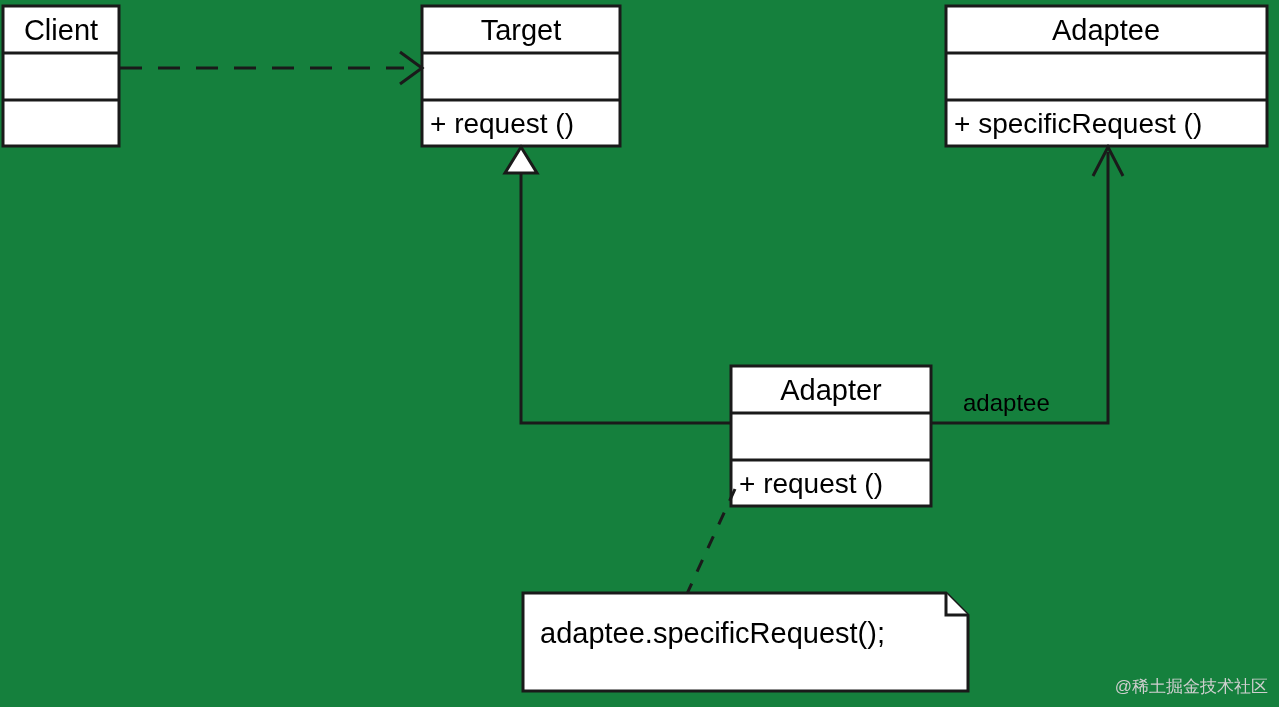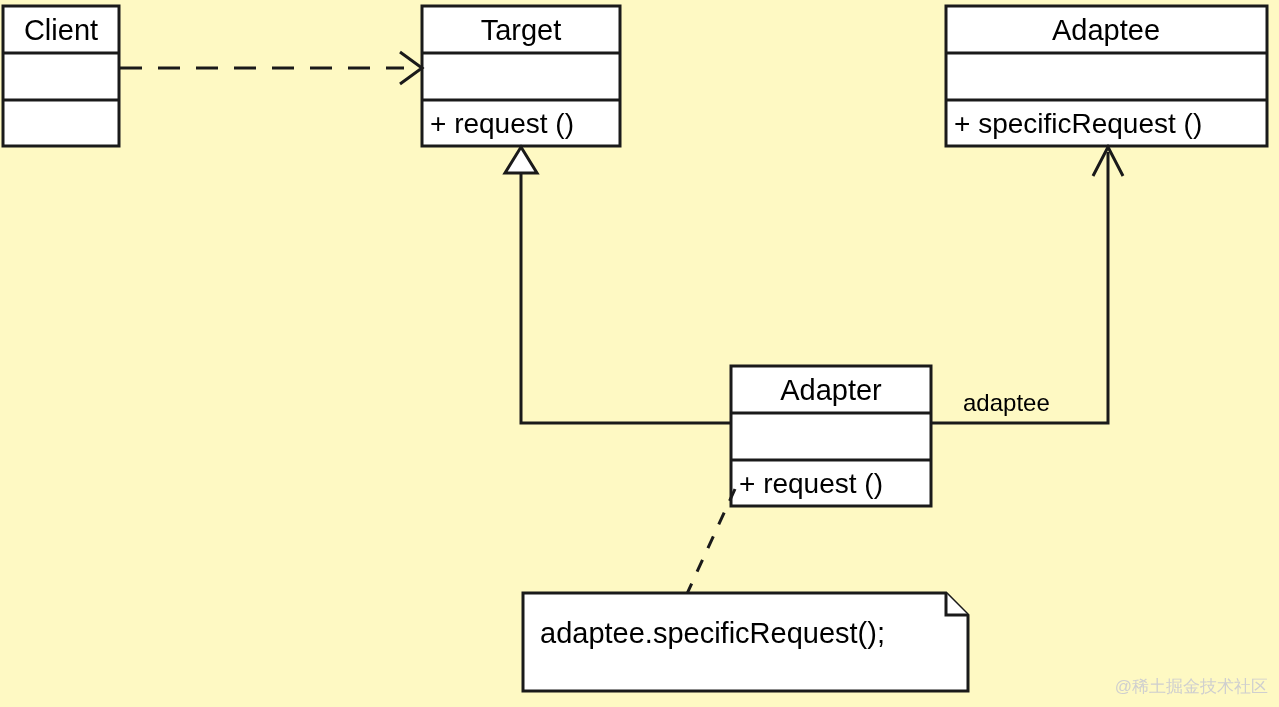--- a/index.html
+++ b/index.html
@@ -7,21 +7,21 @@
     padding: 0;
     background: #ffffff;
   }
   body {
     font-family: "Liberation Sans", sans-serif;
   }
   #canvas {
     position: relative;
     width: 1279px;
     height: 707px;
-    background: #fef9c3;
+    background: #15803d;
     overflow: hidden;
   }
   svg#diagram {
     position: absolute;
     left: 0;
     top: 0;
     width: 1279px;
     height: 707px;
   }
   .cls-box {

